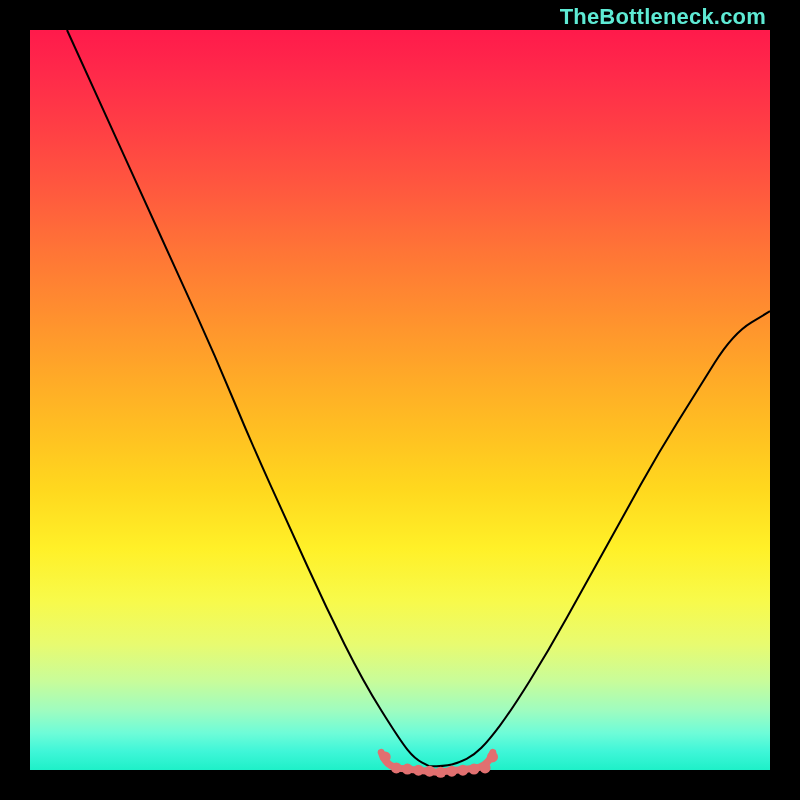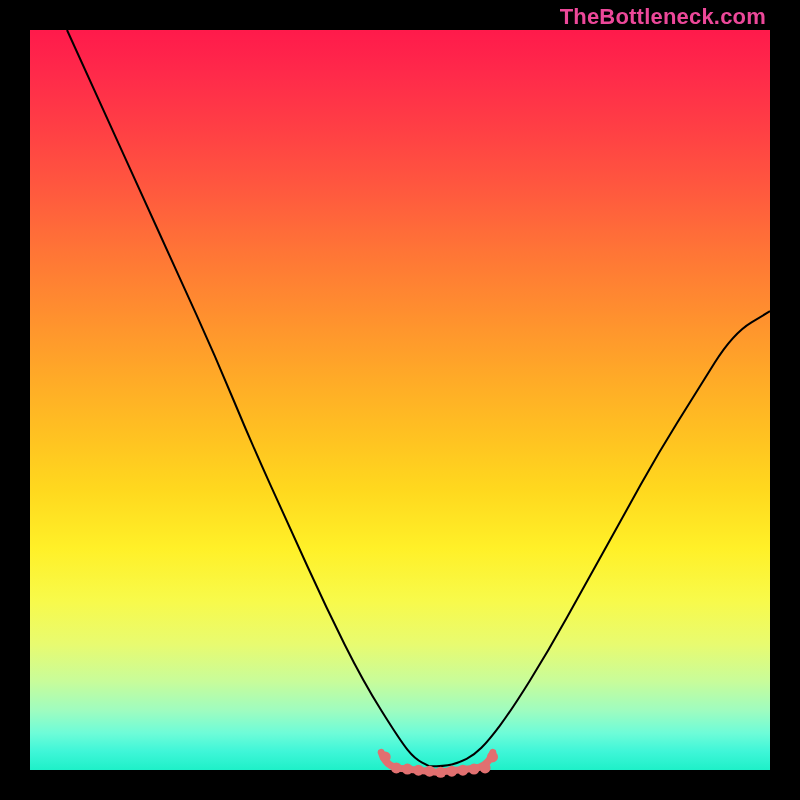--- a/index.html
+++ b/index.html
@@ -40,21 +40,21 @@
       #9efcc0 92%,
       #6efcd8 95%,
       #3ff6d8 97.5%,
       #1ef0c8 100%
     );
   }
   .watermark {
     position: absolute;
     top: 4px;
     right: 34px;
-    color: #ec4899;
+    color: #5eead4;
     font-size: 22px;
     font-weight: 600;
     letter-spacing: 0.2px;
     user-select: none;
   }
   svg.curve {
     position: absolute;
     left: 0;
     top: 0;
     width: 740px;

